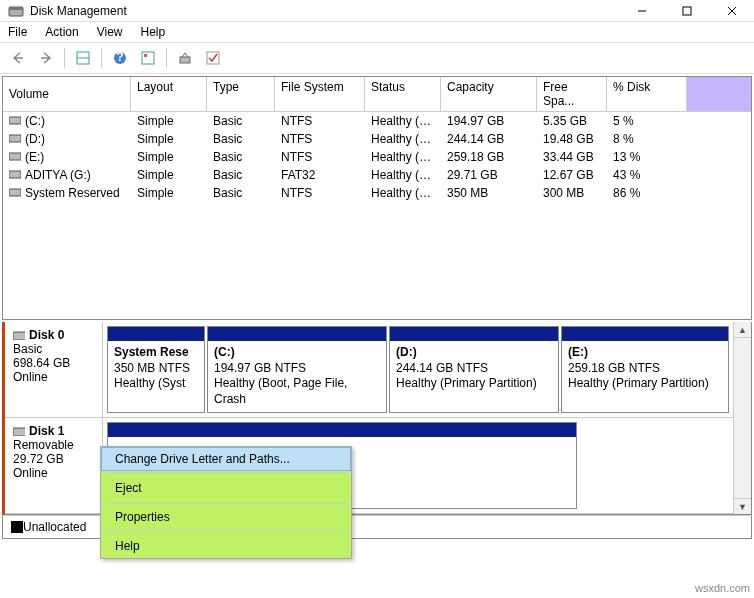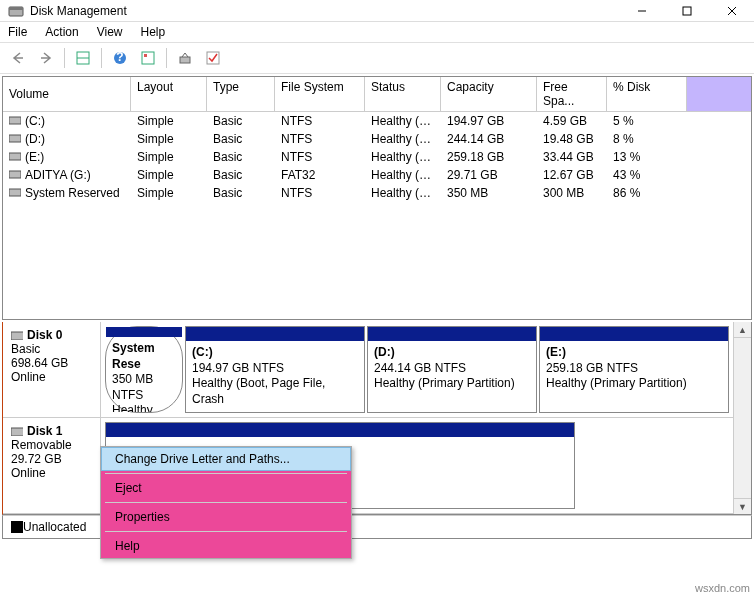--- a/index.html
+++ b/index.html
@@ -31,34 +31,34 @@
 .col-layout { width: 76px; }
 .col-type { width: 68px; }
 .col-fs { width: 90px; }
 .col-status { width: 76px; }
 .col-capacity { width: 96px; }
 .col-free { width: 70px; }
 .col-pfree { width: 80px; }
 .disk-glyph { width: 12px; height: 10px; display: inline-block; }
 
 
-.disk-view { border-left: 1px solid #c2410c; border-right: 1px solid #888; border-bottom: 1px solid #888; margin: 0 2px; position: relative; }
+.disk-view { border-left: 3px solid #c2410c; border-right: 1px solid #888; border-bottom: 1px solid #888; margin: 0 2px; position: relative; }
 .disk-row { display: flex; border-bottom: 1px solid #ccc; }
 .disk-label { width: 98px; padding: 6px 8px; border-right: 1px solid #ccc; }
 .disk-label .dname { font-weight: bold; display: flex; align-items: center; gap: 4px; }
 .disk-parts { flex: 1; display: flex; padding: 4px; gap: 2px; position: relative; }
 .part { border: 1px solid #888; display: flex; flex-direction: column; }
 .part .phead { height: 14px; background: #0a1e8c; }
 .part .pbody { padding: 4px 6px; font-size: 11px; line-height: 1.3; overflow: hidden; }
 .part .pbody b { font-weight: bold; }
 .disk-scroll { width: 18px; background: #f0f0f0; border-left: 1px solid #ccc; display: flex; flex-direction: column; }
 .disk-scroll .arrow { height: 16px; display: flex; align-items: center; justify-content: center; background: #f0f0f0; border-bottom: 1px solid #ccc; font-size: 9px; color: #555; }
 
 
-.context-menu { position: absolute; left: 100px; top: 446px; width: 252px; background: #ec4899; border: 1px solid #aaa; box-shadow: 2px 2px 4px rgba(0,0,0,0.25); }
+.context-menu { position: absolute; left: 100px; top: 446px; width: 252px; background: #bef264; border: 1px solid #aaa; box-shadow: 2px 2px 4px rgba(0,0,0,0.25); }
 .context-menu .item { padding: 5px 14px; }
 .context-menu .item.hover { background: #bde0f7; border: 1px solid #7bb7e0; padding: 4px 13px; }
 .context-menu hr { border: none; border-top: 1px solid #ccc; margin: 2px 4px; }
 
 
 .legend { height: 24px; border-top: 1px solid #ccc; border-left: 1px solid #888; border-right: 1px solid #888; border-bottom: 1px solid #888; margin: 0 2px; display: flex; align-items: center; padding: 0 8px; gap: 0; }
 .legend .swatch { width: 12px; height: 12px; background: #000; }
 
 
 .watermark { position: absolute; right: 4px; bottom: 4px; font-size: 11px; color: #888; }
@@ -164,21 +164,21 @@
           <svg class="disk-glyph" width="12" height="10">
             <rect x="0" y="1" width="12" height="7" fill="#bbb" stroke="#555"></rect>
           </svg>
           <span>(C:)</span>
         </div>
         <div class="col col-layout">Simple</div>
         <div class="col col-type">Basic</div>
         <div class="col col-fs">NTFS</div>
         <div class="col col-status">Healthy (B...</div>
         <div class="col col-capacity">194.97 GB</div>
-        <div class="col col-free">4.59 GB</div>
+        <div class="col col-free">5.35 GB</div>
         <div class="col col-pfree">5 %</div>
       </div>
       <div class="vol-row">
         <div class="col col-volume">
           <svg class="disk-glyph" width="12" height="10">
             <rect x="0" y="1" width="12" height="7" fill="#bbb" stroke="#555"></rect>
           </svg>
           <span>(D:)</span>
         </div>
         <div class="col col-layout">Simple</div>
@@ -246,21 +246,21 @@
             <svg class="disk-glyph" width="14" height="12">
               <rect x="0" y="2" width="14" height="8" fill="#bbb" stroke="#555"></rect>
             </svg>
             <span>Disk 0</span>
           </div>
         <div>Basic</div>
         <div>698.64 GB</div>
         <div>Online</div>
       </div>
       <div class="disk-parts">
-        <div class="part" style="width:78px;border-radius:32px;">
+        <div class="part" style="width:98px;">
             <div class="phead"></div>
             <div class="pbody"><b>System Rese</b><br><span>350 MB NTFS</span><br><span>Healthy (Syst</span></div>
           </div>
         <div class="part" style="width:180px;">
             <div class="phead"></div>
             <div class="pbody"><b>(C:)</b><br><span>194.97 GB NTFS</span><br><span>Healthy (Boot, Page File, Crash</span></div>
           </div>
         <div class="part" style="width:170px;">
             <div class="phead"></div>
             <div class="pbody"><b>(D:)</b><br><span>244.14 GB NTFS</span><br><span>Healthy (Primary Partition)</span></div>

